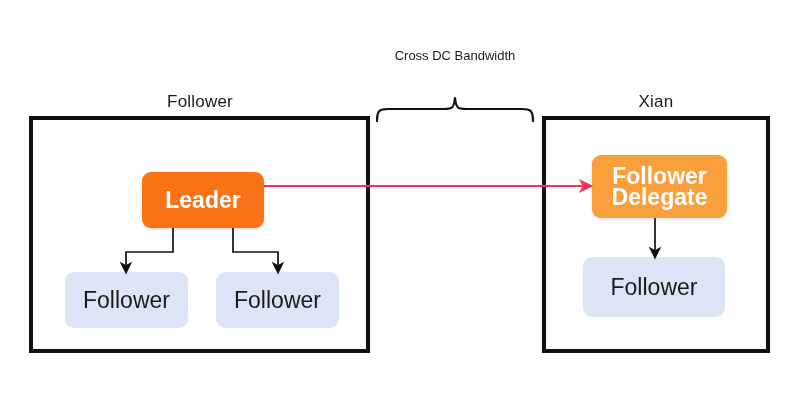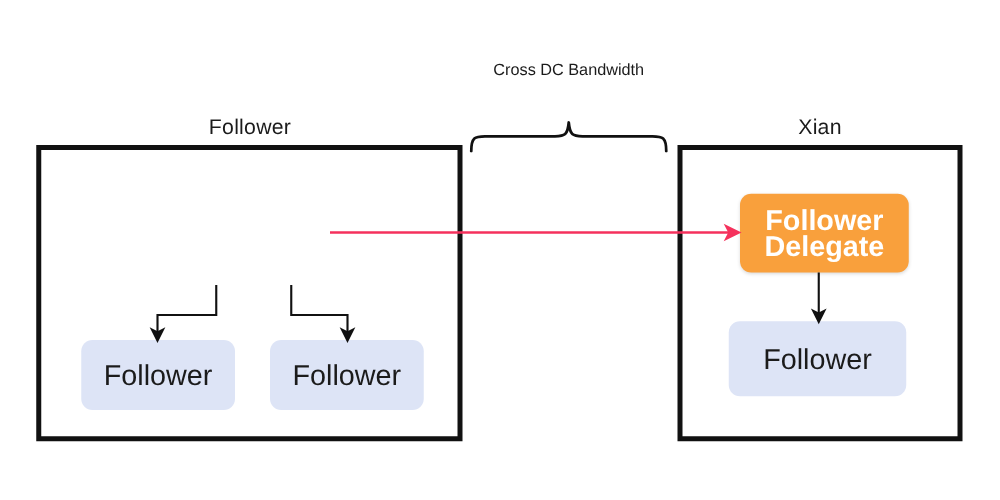--- a/index.html
+++ b/index.html
@@ -121,20 +121,21 @@
 
   <div class="dc-box" id="dc-xian"></div>
   <div class="dc-title" id="title-xian">Xian</div>
 
   <div id="crossdc-label">Cross DC
 Bandwidth</div>
   <svg id="crossdc-brace" viewBox="0 0 162 26">
     <path d="M3,25 C3,14 6,13 14,13 L70,13 C78,13 80,12 81,2 C82,12 84,13 92,13 L148,13 C156,13 159,14 159,25" fill="none" stroke="#111111" stroke-width="2.2" stroke-linecap="round" stroke-linejoin="round"></path>
   </svg>
 
+  <div class="node leader" id="node-leader">Leader</div>
 
   <div class="node follower" id="node-follower-bj-left">Follower</div>
 
   <div class="node follower" id="node-follower-bj-right">Follower</div>
 
   <div class="node delegate" id="node-follower-delegate">Follower
 Delegate</div>
 
   <div class="node follower" id="node-follower-xian">Follower</div>
 

